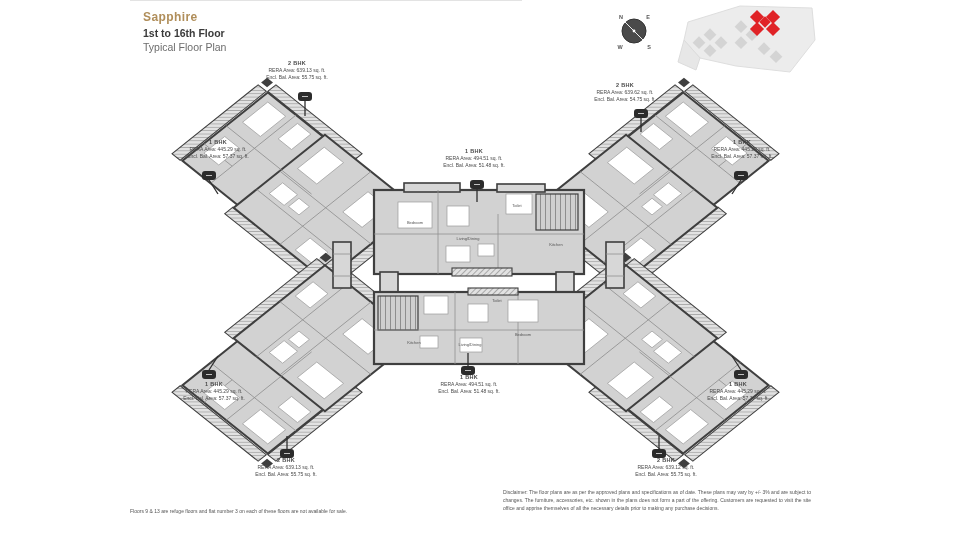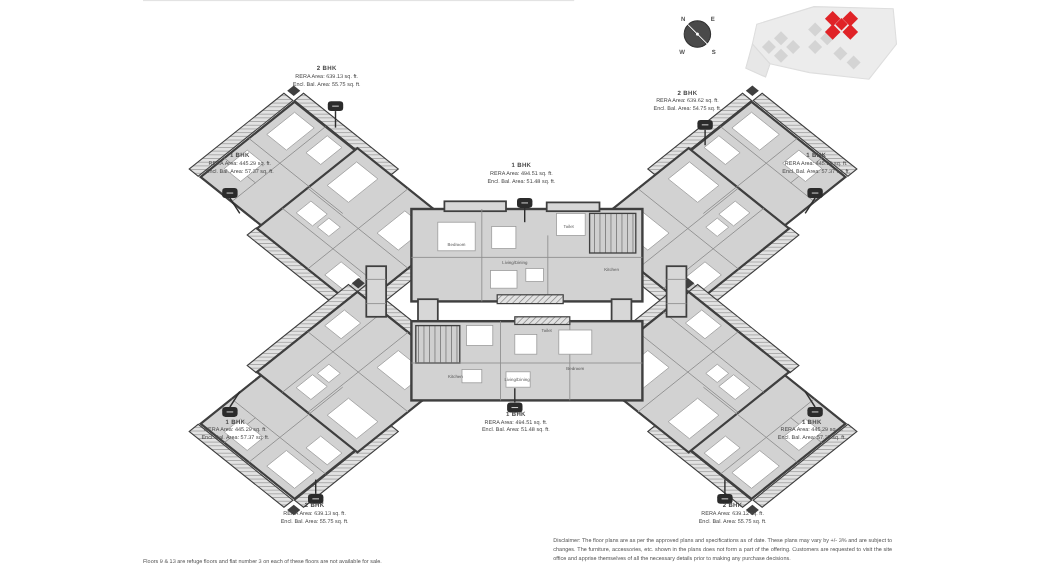--- a/index.html
+++ b/index.html
@@ -31,20 +31,25 @@
   #refuge-note{position:absolute;left:130px;top:508px;font-size:5px;color:#555;}
   #disclaimer{position:absolute;left:503px;top:489px;width:308px;font-size:5px;color:#555;
               line-height:1.55;text-align:justify;}
 </style>
 </head>
 <body>
 
 <div id="page">
   <div class="hairline"></div>
 
+  <div id="header">
+    <div class="h-project">Sapphire</div>
+    <div class="h-floors">1st to 16th Floor</div>
+    <div class="h-plan">Typical Floor Plan</div>
+  </div>
 
   <svg width="957" height="533" viewBox="0 0 957 533" style="position:absolute;left:0;top:0">
     <defs>
       <pattern id="hatch" width="4" height="4" patternUnits="userSpaceOnUse" patternTransform="rotate(45)">
         <rect width="4" height="4" fill="#e2e2e2"></rect>
         <line x1="0" y1="0" x2="0" y2="4" stroke="#6f6f6f" stroke-width="1"></line>
       </pattern>
       <pattern id="stairs" width="5" height="12" patternUnits="userSpaceOnUse">
         <rect width="5" height="12" fill="#cfcfcf"></rect>
         <line x1="0" y1="0" x2="0" y2="12" stroke="#4d4d4d" stroke-width="1"></line>

